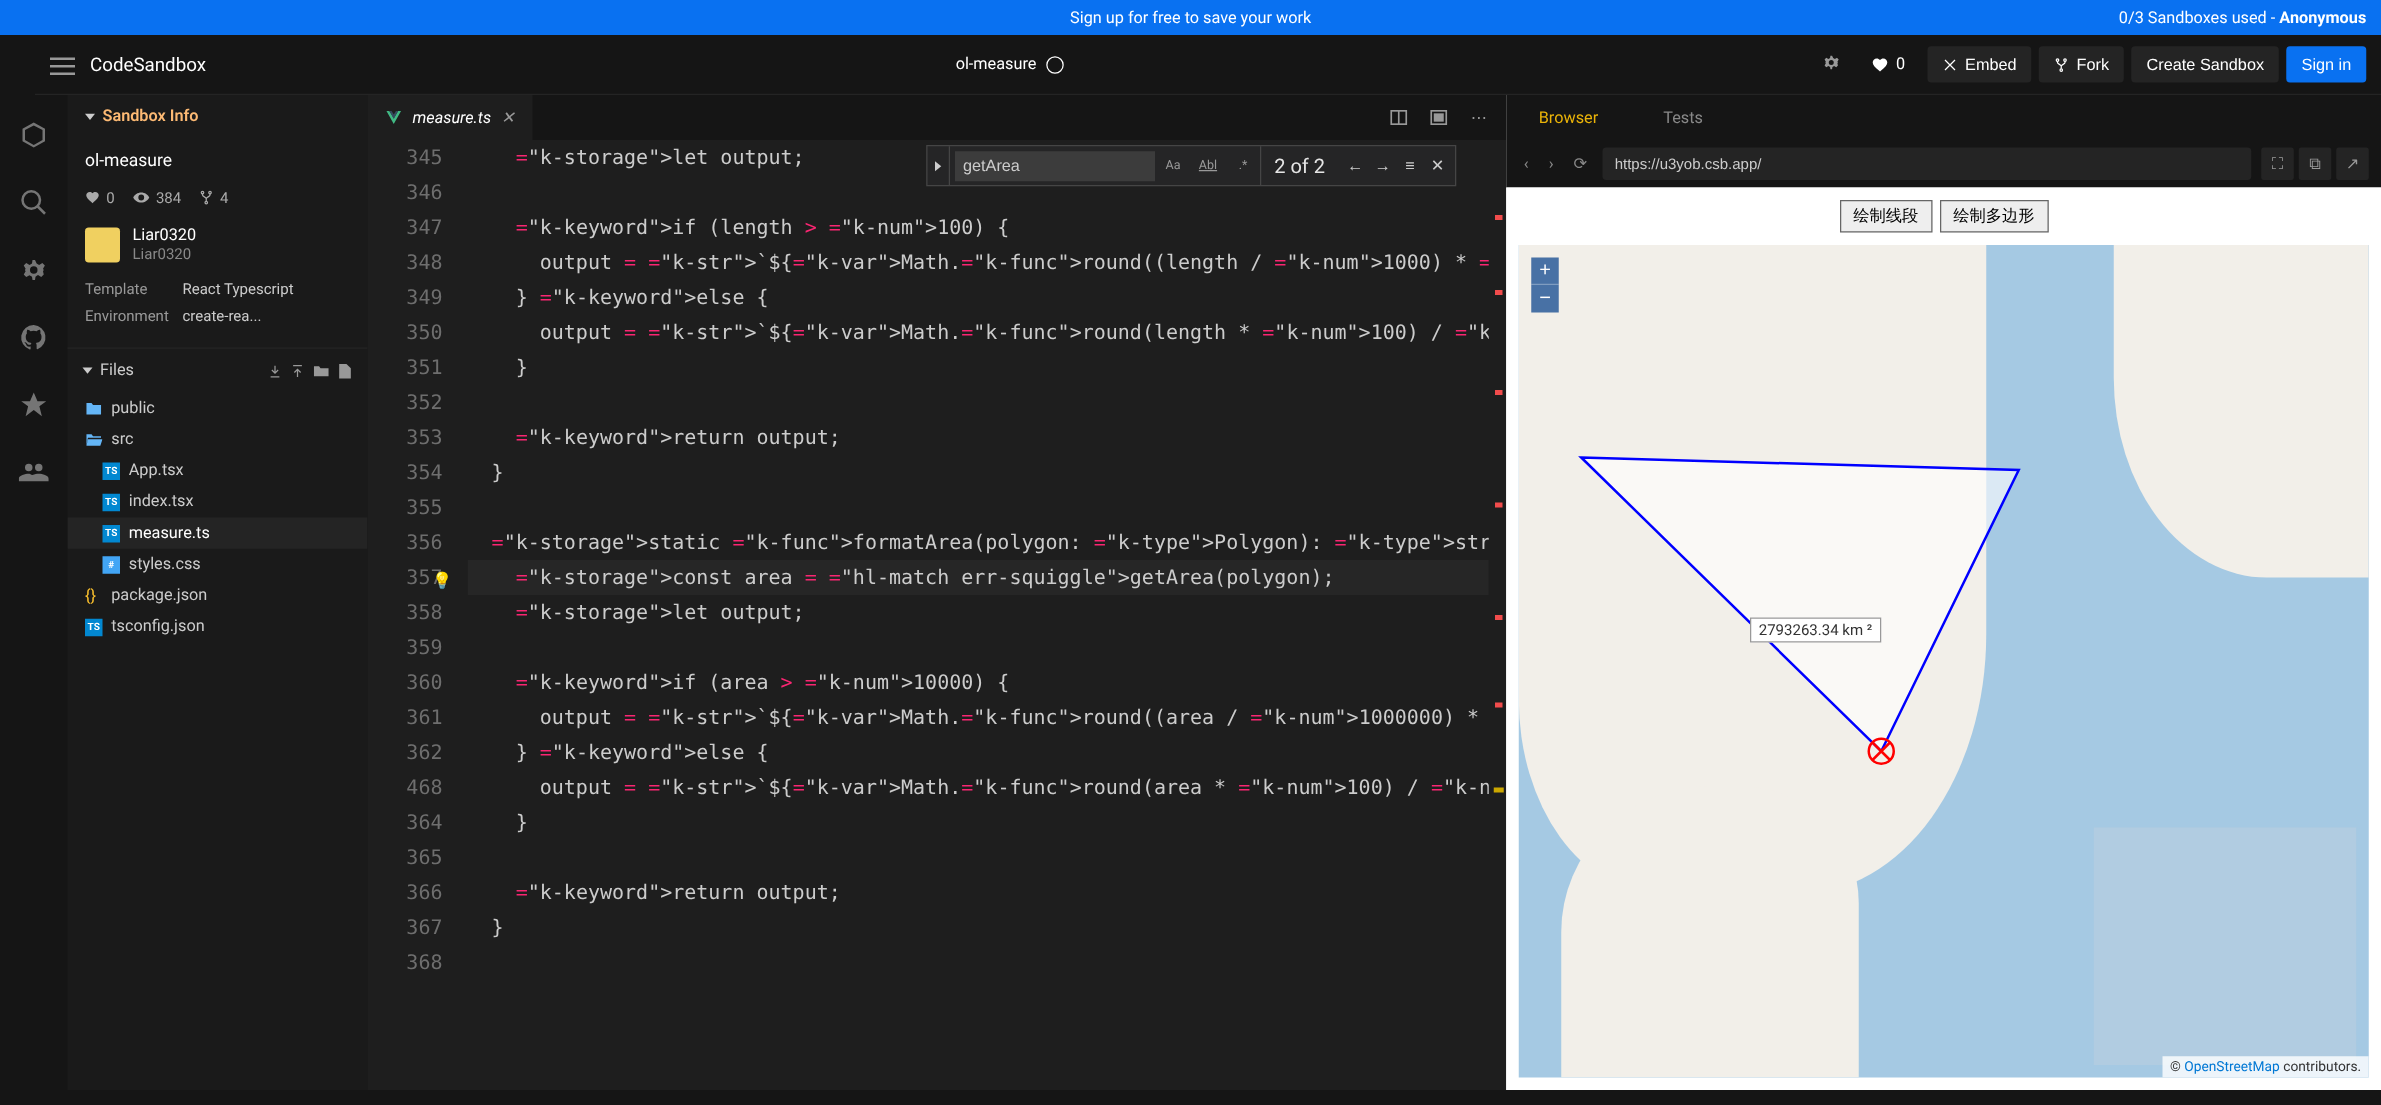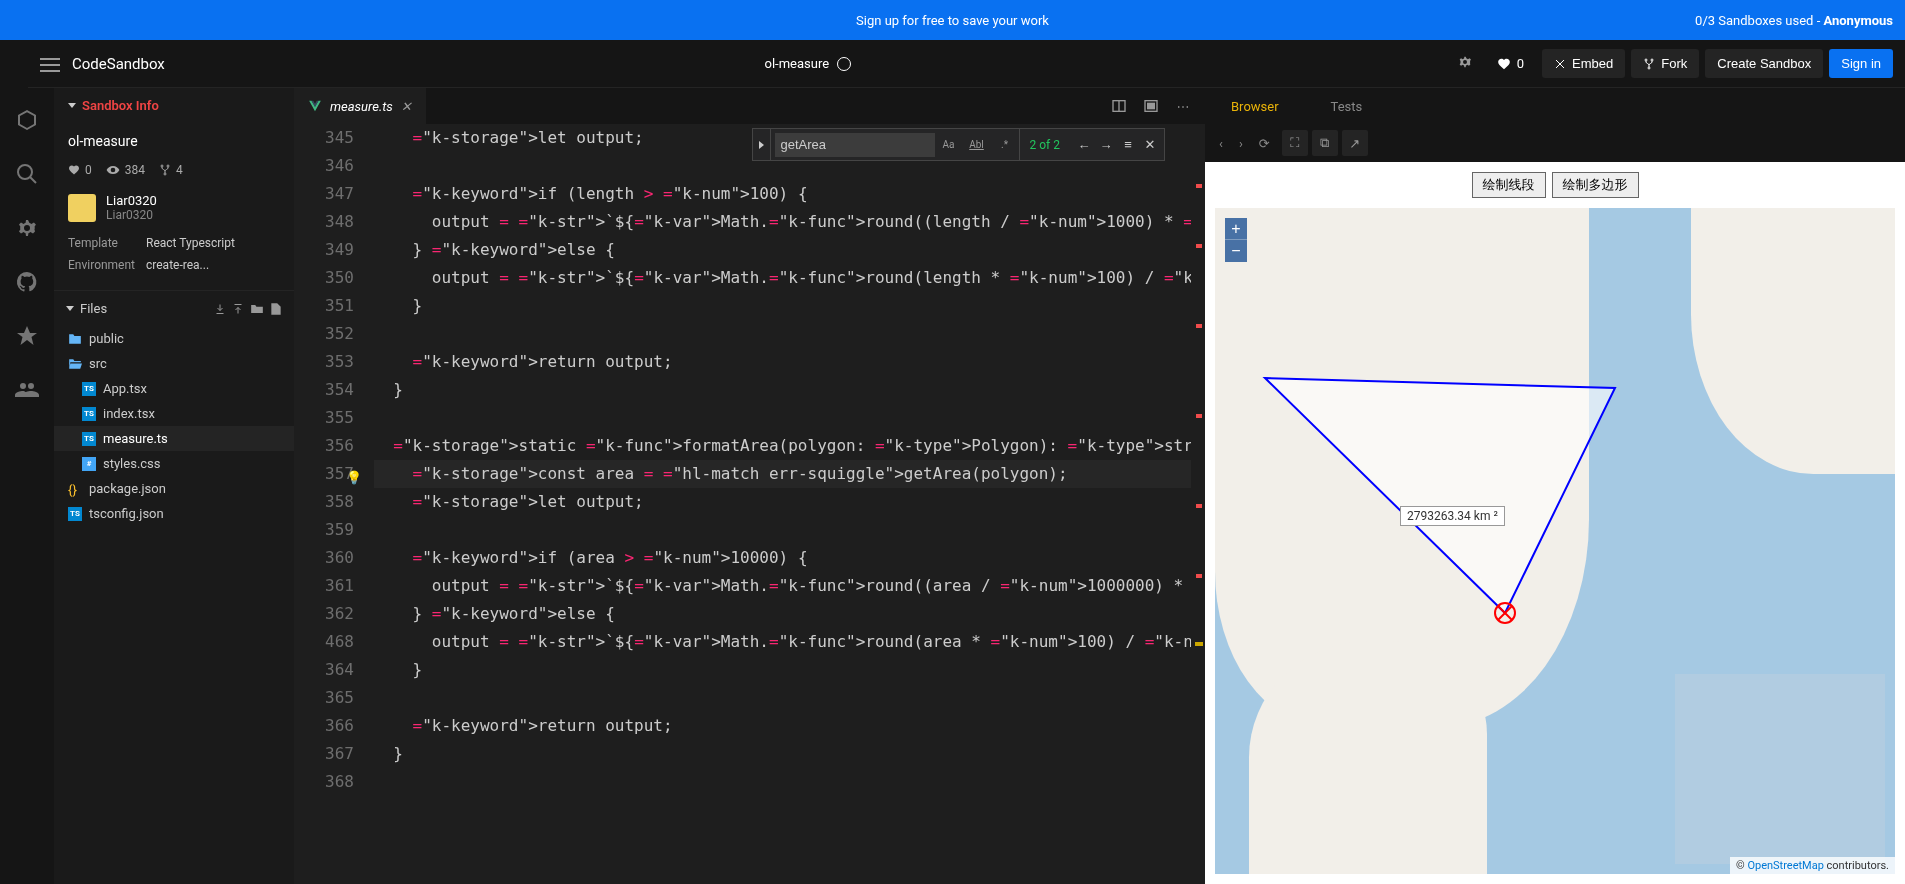--- a/index.html
+++ b/index.html
@@ -1,34 +1,34 @@
 <!DOCTYPE html>
 <html><head>
 <meta charset="utf-8">
 <style>
 * { margin: 0; padding: 0; box-sizing: border-box; }
 body { font-family: -apple-system, BlinkMacSystemFont, "Segoe UI", Roboto, sans-serif; background: #151515; color: #ccc; overflow: hidden; font-size: 13px; }
-.banner { background: #0971f1; color: #fff; height: 40px; display: flex; align-items: center; justify-content: center; position: relative; }
+.banner { background: #0971f1; color: #fff; height: 28px; display: flex; align-items: center; justify-content: center; position: relative; }
 .banner-right { position: absolute; right: 12px; font-size: 13px; }
 .banner-right b { font-weight: 700; }
 .topbar { background: #151515; height: 48px; display: flex; align-items: center; padding: 0 12px; border-bottom: 1px solid #242424; margin-left: 28px; }
 .menu-icon { width: 20px; height: 20px; margin-right: 12px; cursor: pointer; }
 .menu-icon span { display: block; height: 2px; background: #999; margin: 4px 0; }
 .brand { color: #fff; font-size: 15px; }
 .topbar-center { flex: 1; display: flex; justify-content: center; align-items: center; gap: 8px; color: #fff; }
 .topbar-right { display: flex; align-items: center; gap: 6px; }
 .tb-btn { background: #242424; color: #fff; padding: 7px 12px; border-radius: 3px; display: flex; align-items: center; gap: 6px; cursor: pointer; font-size: 13px; border: none; }
 .tb-btn.primary { background: #0971f1; }
 
 .main { display: flex; height: calc(100vh - 88px); }
 .activity-bar { width: 54px; background: #151515; display: flex; flex-direction: column; align-items: center; padding-top: 20px; gap: 30px; }
 .activity-icon { width: 24px; height: 24px; color: #757575; cursor: pointer; }
 
 .sidebar { width: 240px; background: #1a1a1a; display: flex; flex-direction: column; }
-.sb-section-head { display: flex; align-items: center; padding: 10px 14px; font-weight: 600; color: #ef4444; font-size: 13px; gap: 6px; }
+.sb-section-head { display: flex; align-items: center; padding: 10px 14px; font-weight: 600; color: #fdba74; font-size: 13px; gap: 6px; }
 .sb-body { padding: 10px 14px; }
 .sb-title { color: #fff; font-size: 14px; margin-bottom: 14px; }
 .sb-stats { display: flex; gap: 14px; color: #aaa; font-size: 12px; margin-bottom: 16px; align-items: center; }
 .sb-stat { display: flex; align-items: center; gap: 5px; }
 .sb-author { display: flex; gap: 10px; align-items: center; margin-bottom: 14px; }
 .sb-avatar { width: 28px; height: 28px; background: #f0d060; border-radius: 3px; }
 .sb-author-name { color: #fff; font-size: 13px; }
 .sb-author-sub { color: #888; font-size: 12px; }
 .sb-meta { font-size: 12px; color: #ccc; margin-bottom: 8px; display: flex; }
 .sb-meta-label { color: #999; width: 78px; }
@@ -52,21 +52,21 @@
 .editor-tab .close { cursor: pointer; color: #999; }
 .tabs-right { margin-left: auto; display: flex; gap: 4px; padding-right: 8px; }
 .tabs-right-btn { width: 28px; height: 28px; display: flex; align-items: center; justify-content: center; cursor: pointer; color: #999; }
 
 .code-wrap { flex: 1; position: relative; overflow: hidden; }
 .find-widget { position: absolute; top: 4px; right: 40px; background: #252526; border: 1px solid #454545; display: flex; align-items: center; height: 33px; z-index: 10; }
 .find-toggle { width: 18px; height: 100%; display: flex; align-items: center; justify-content: center; cursor: pointer; color: #ccc; border-right: 1px solid #454545; }
 .find-input { background: #3c3c3c; border: none; padding: 4px 6px; color: #ccc; width: 160px; margin-left: 4px; height: 24px; font-size: 13px; outline: none; }
 .find-opts { display: flex; gap: 8px; padding: 0 4px; align-items: center; }
 .find-opt { width: 20px; height: 20px; display: flex; align-items: center; justify-content: center; color: #999; font-size: 10px; cursor: pointer; }
-.find-count { color: #22c55e; font-size: 12px; padding: 0 10px; border-left: 1px solid #454545; height: 100%; display: flex; align-items: center; }
+.find-count { color: #e5e5e5; font-size: 16px; padding: 0 10px; border-left: 1px solid #454545; height: 100%; display: flex; align-items: center; }
 .find-nav { display: flex; gap: 2px; padding: 0 4px; }
 .find-nav span { width: 20px; height: 20px; display: flex; align-items: center; justify-content: center; cursor: pointer; color: #ccc; }
 
 .code { font-family: "Menlo", "Consolas", monospace; font-size: 16px; line-height: 28px; display: flex; height: 100%; }
 .gutter { width: 80px; text-align: right; padding-right: 20px; color: #6e6e6e; user-select: none; position: relative; }
 .gutter .ln { height: 28px; }
 .lightbulb { position: absolute; left: 52px; color: #ffcc00; font-size: 13px; }
 .code-lines { flex: 1; overflow: hidden; }
 .cl { height: 28px; white-space: pre; }
 .k-op { color: #f92672; }
@@ -395,20 +395,21 @@
 
   <div class="preview">
     <div class="preview-tabs">
       <div class="preview-tab active">Browser</div>
       <div class="preview-tab">Tests</div>
     </div>
     <div class="url-bar">
       <span class="url-nav">‹</span>
       <span class="url-nav">›</span>
       <span class="url-nav">⟳</span>
+      <input class="url-input" value="https://u3yob.csb.app/" style="">
       <div class="url-right">
         <span>⛶</span>
         <span>⧉</span>
         <span>↗</span>
       </div>
     </div>
     <div class="preview-body">
       <div class="map-buttons">
         <button class="map-btn">绘制线段</button>
         <button class="map-btn">绘制多边形</button>

